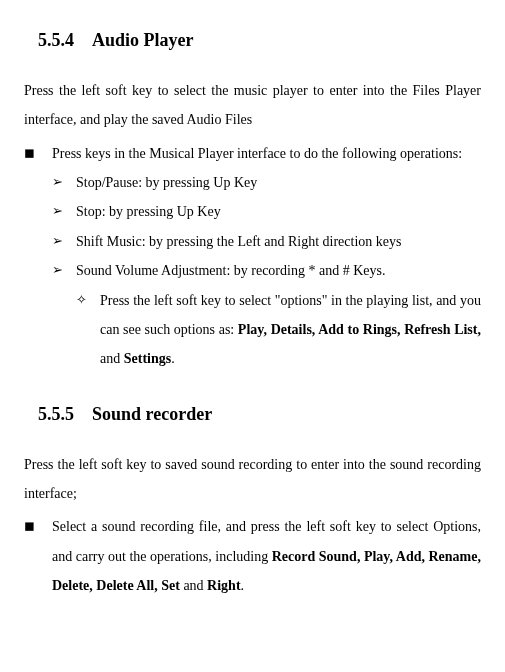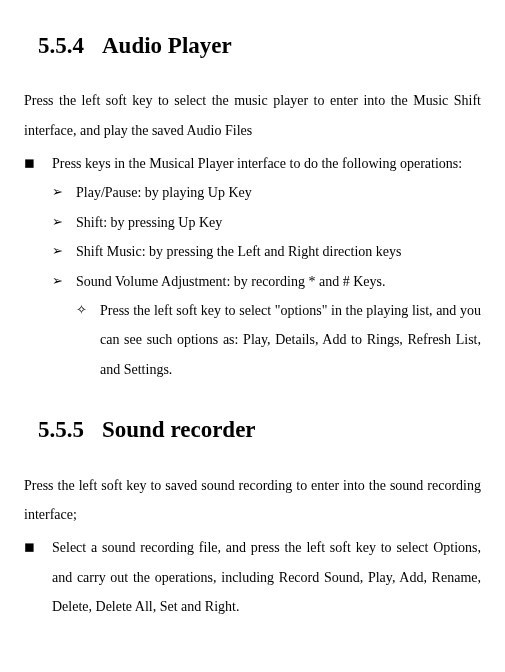--- a/index.html
+++ b/index.html
@@ -7,21 +7,21 @@
     width: 505px;
     height: 672px;
     background: #ffffff;
     font-family: "Times New Roman", Times, serif;
     color: #000000;
     padding: 16px 24px 16px 24px;
     line-height: 2.1;
     font-size: 14px;
   }
   .h3 {
-    font-size: 23px;
+    font-size: 18px;
     font-weight: bold;
     margin: 6px 0 16px 14px;
   }
   .h3-num { display: inline-block; margin-right: 18px; }
   .para {
     text-align: justify;
     margin-bottom: 4px;
   }
   .bullet-l1 {
     display: flex;
@@ -48,44 +48,44 @@
     display: flex;
     margin-left: 52px;
     text-align: justify;
   }
   .bullet-l3 .mark {
     width: 24px;
     flex-shrink: 0;
     font-size: 13px;
   }
   .bullet-l3 .content { flex: 1; }
-  .bold { font-weight: normal; }
+  .bold { font-weight: bold; }
 </style>
 </head>
 <body>
 
 <div class="h3">
   <span class="h3-num">5.5.4</span><span>Audio Player</span>
 </div>
 
-<div class="para">Press the left soft key to select the music player to enter into the Music Shift interface, and play the saved Audio Files</div>
+<div class="para">Press the left soft key to select the music player to enter into the Files Player interface, and play the saved Audio Files</div>
 
 <div class="bullet-l1">
   <div class="mark">◼</div>
   <div class="content">Press keys in the Musical Player interface to do the following operations:</div>
 </div>
 
 <div class="bullet-l2">
   <div class="mark">➢</div>
-  <div class="content">Play/Pause: by playing Up Key</div>
+  <div class="content">Stop/Pause: by pressing Up Key</div>
 </div>
 
 <div class="bullet-l2">
   <div class="mark">➢</div>
-  <div class="content">Shift: by pressing Up Key</div>
+  <div class="content">Stop: by pressing Up Key</div>
 </div>
 
 <div class="bullet-l2">
   <div class="mark">➢</div>
   <div class="content">Shift Music: by pressing the Left and Right direction keys</div>
 </div>
 
 <div class="bullet-l2">
   <div class="mark">➢</div>
   <div class="content">Sound Volume Adjustment: by recording * and # Keys.</div>

